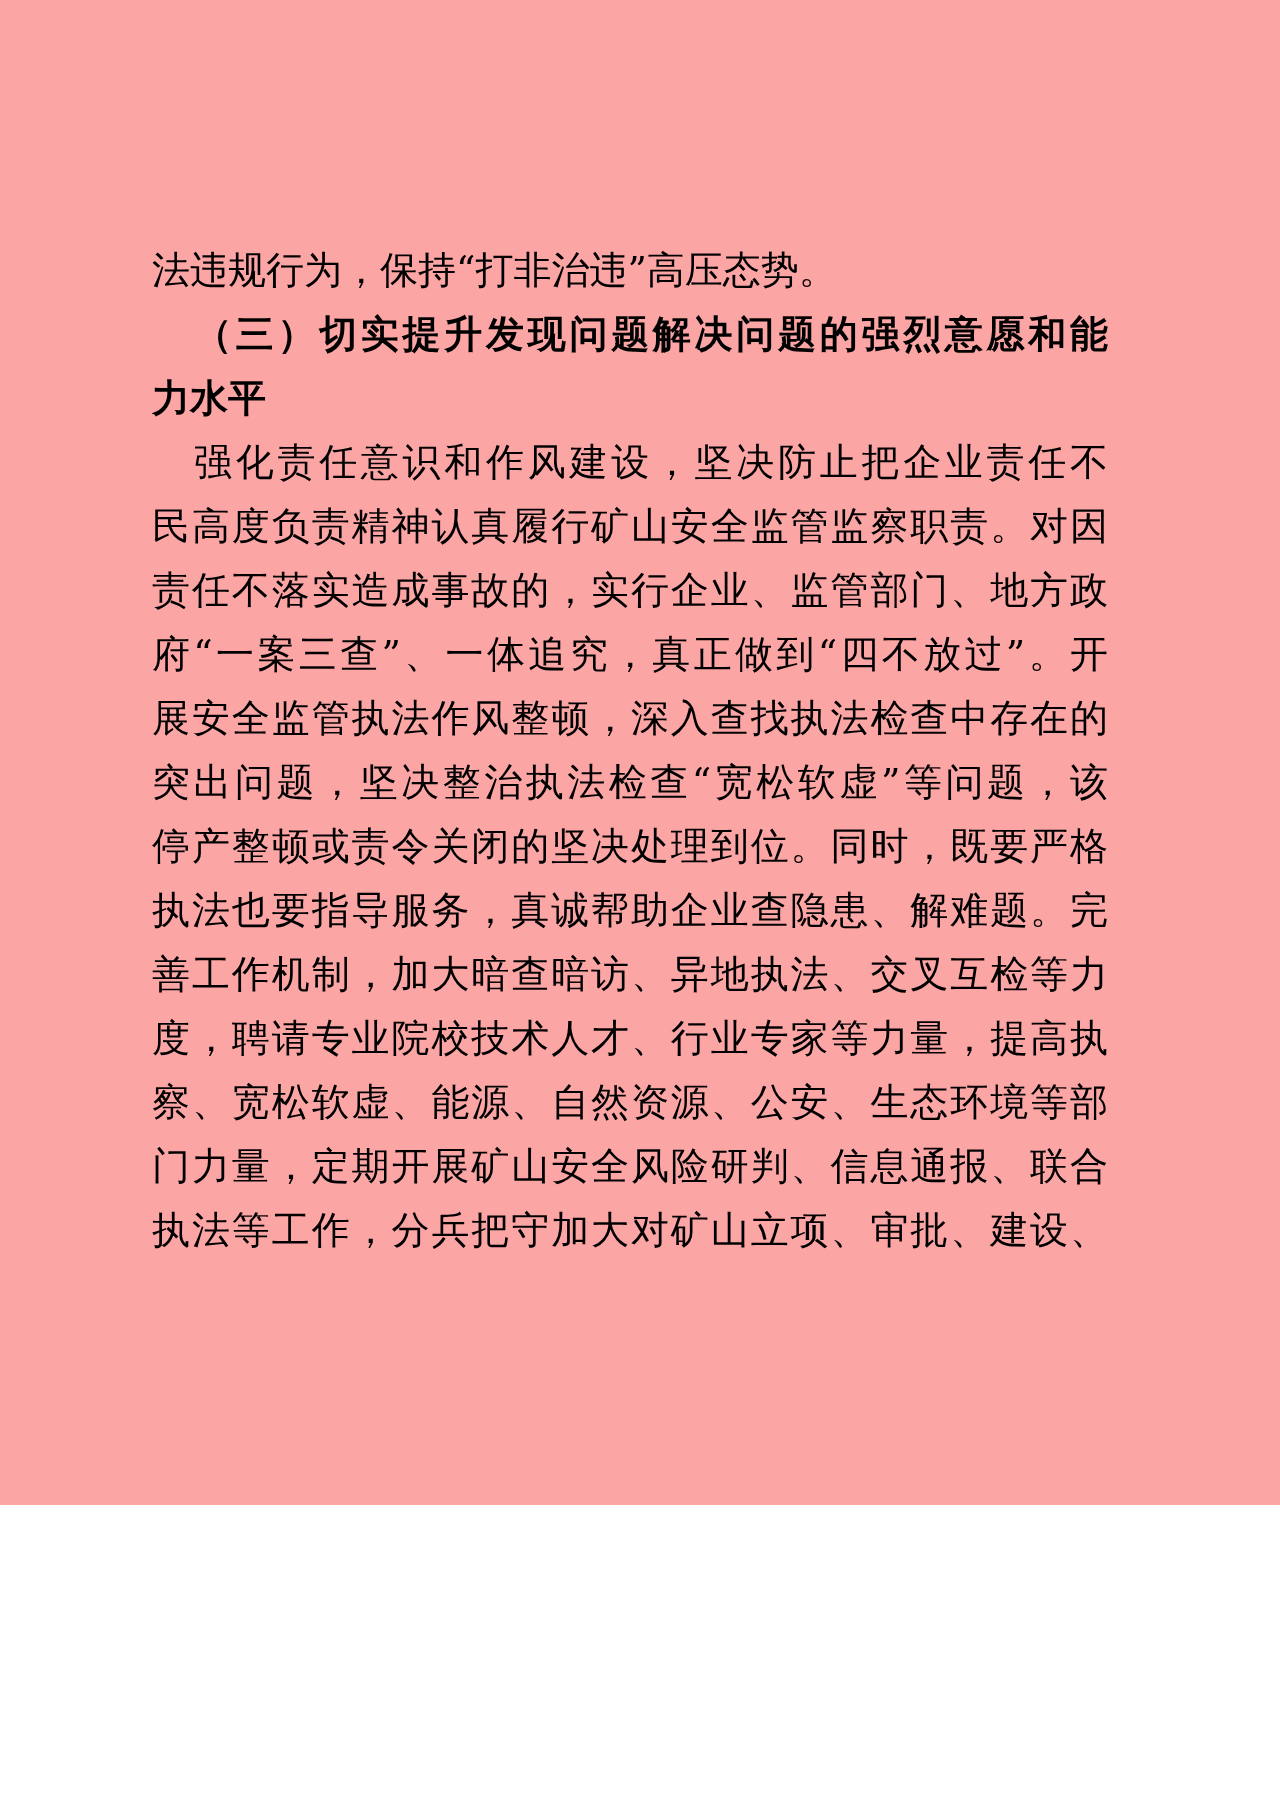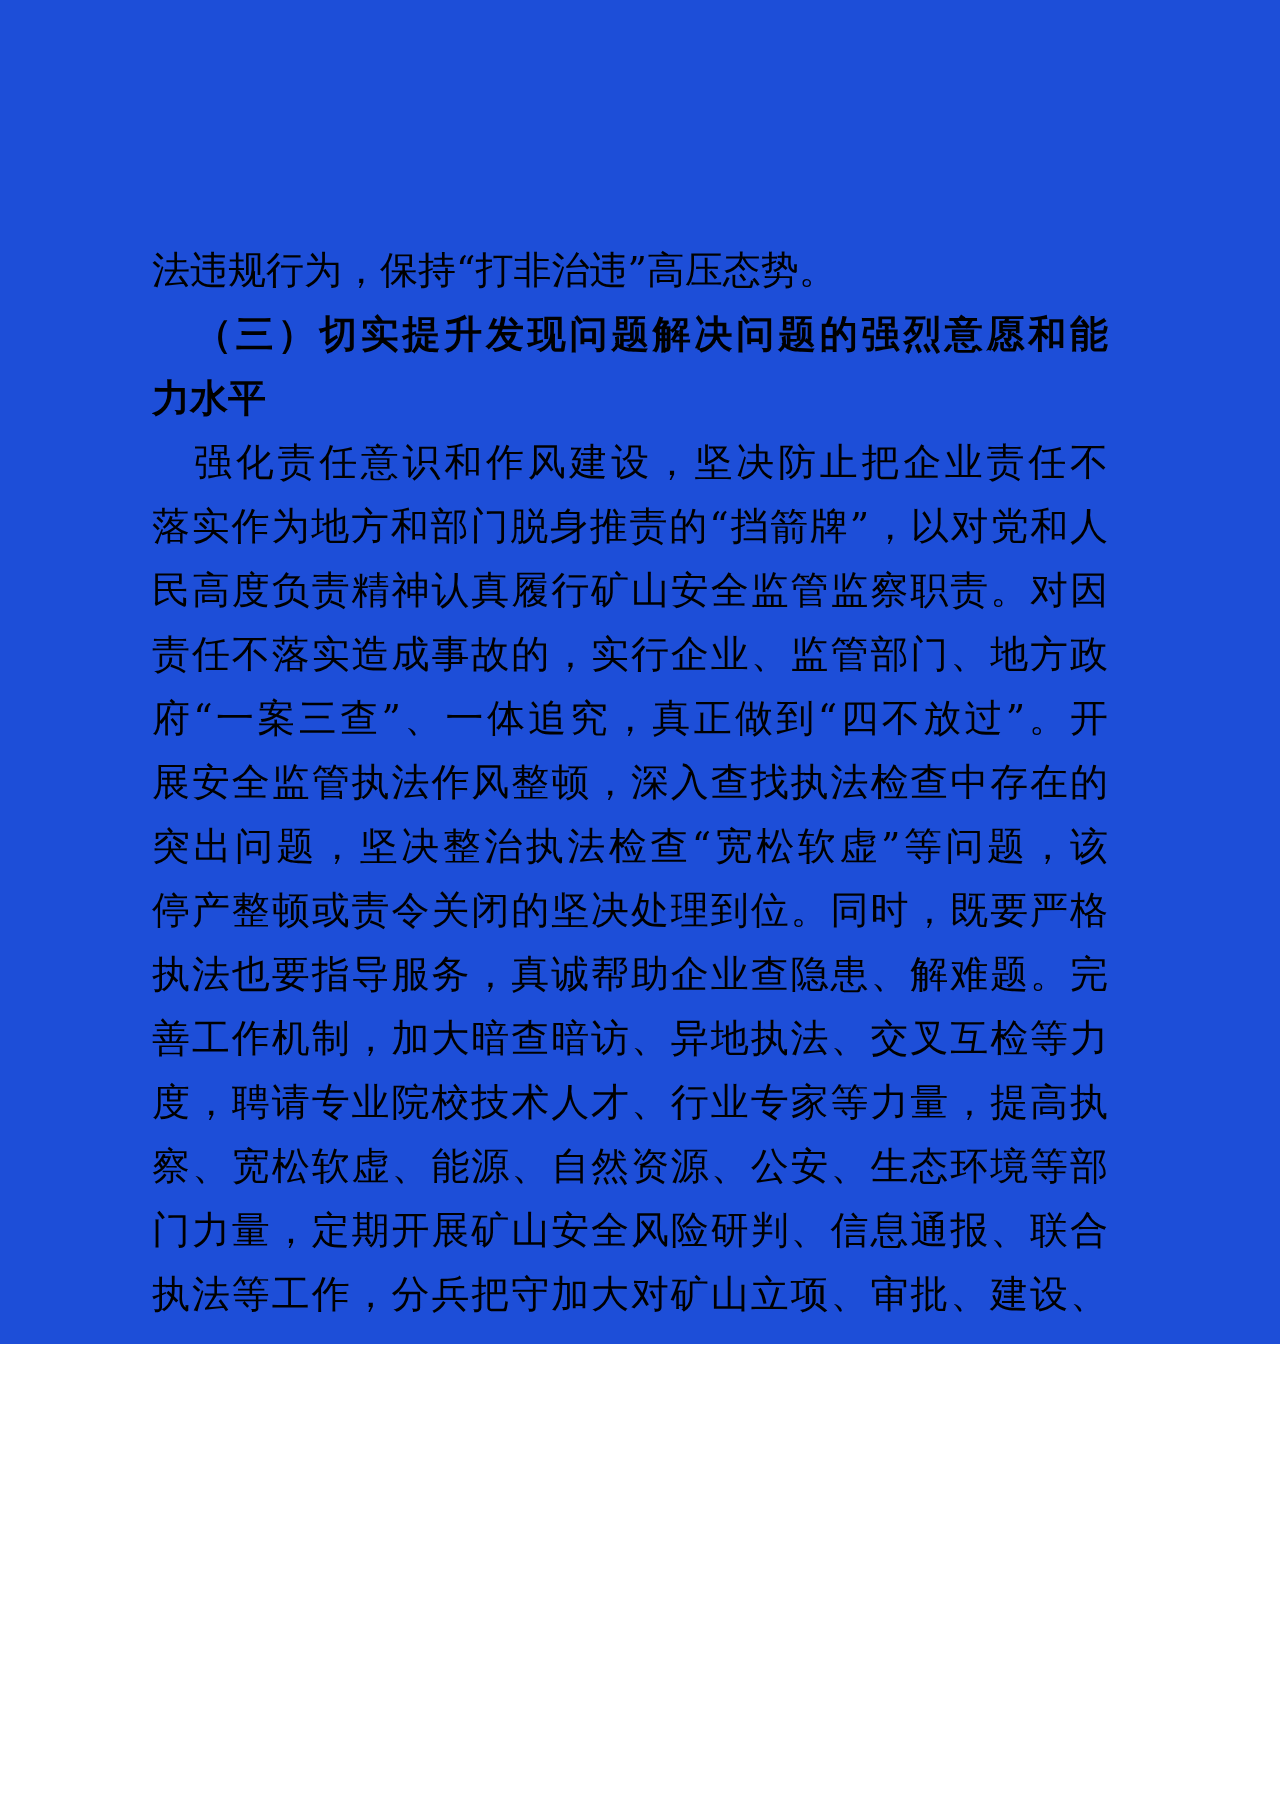--- a/index.html
+++ b/index.html
@@ -4,22 +4,22 @@
 <title>Document Page</title>
 <style>
   html, body {
     margin: 0;
     padding: 0;
     background: #ffffff;
   }
   .page {
     position: relative;
     width: 1280px;
-    height: 1344px;
-    background: #1d4ed8;
+    height: 1505px;
+    background: #fca5a5;
     color: #000000;
     overflow: hidden;
     font-family: "DejaVu Serif", serif;
   }
   .text-block {
     position: absolute;
     left: 152px;
     top: 238px;
     width: 956px;
   }
@@ -57,21 +57,20 @@
 </style>
 </head>
 <body>
 
 <div class="page">
   <div class="text-block" id="text-block">
       <div class="line body">法违规行为，保持“打非治违”高压态势。</div>
       <div class="line heading indent justify">（三）切实提升发现问题解决问题的强烈意愿和能</div>
       <div class="line heading">力水平</div>
       <div class="line body indent justify">强化责任意识和作风建设，坚决防止把企业责任不</div>
-      <div class="line body justify">落实作为地方和部门脱身推责的“挡箭牌”，以对党和人</div>
       <div class="line body justify">民高度负责精神认真履行矿山安全监管监察职责。对因</div>
       <div class="line body justify">责任不落实造成事故的，实行企业、监管部门、地方政</div>
       <div class="line body justify">府“一案三查”、一体追究，真正做到“四不放过”。开</div>
       <div class="line body justify">展安全监管执法作风整顿，深入查找执法检查中存在的</div>
       <div class="line body justify">突出问题，坚决整治执法检查“宽松软虚”等问题，该</div>
       <div class="line body justify">停产整顿或责令关闭的坚决处理到位。同时，既要严格</div>
       <div class="line body justify">执法也要指导服务，真诚帮助企业查隐患、解难题。完</div>
       <div class="line body justify">善工作机制，加大暗查暗访、异地执法、交叉互检等力</div>
       <div class="line body justify">度，聘请专业院校技术人才、行业专家等力量，提高执</div>
       <div class="line body justify">察、宽松软虚、能源、自然资源、公安、生态环境等部</div>

